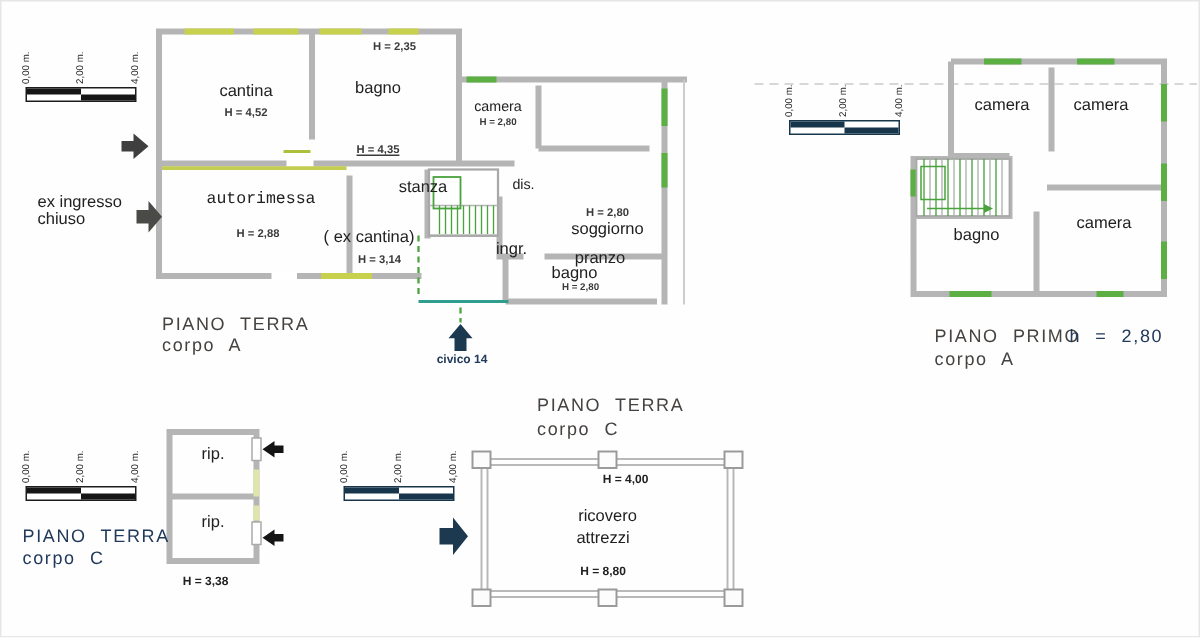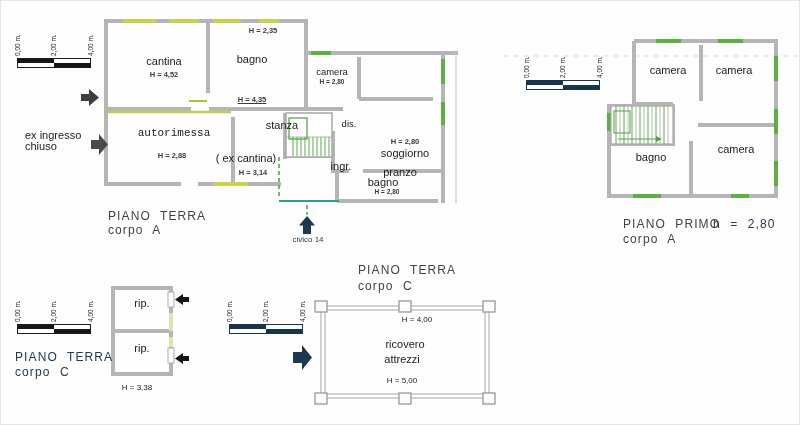--- a/index.html
+++ b/index.html
@@ -4,21 +4,21 @@
 <style>
   html,body{margin:0;padding:0;background:#fff;}
   #canvas{position:relative;width:800px;height:425px;background:#fefefe;border:1px solid #e6e6e6;box-sizing:border-box;overflow:hidden;font-family:"Liberation Sans",sans-serif;}
   #plan-svg{position:absolute;left:0;top:0;width:800px;height:425px;}
   .t{position:absolute;color:#212121;white-space:nowrap;line-height:1.05;font-family:"Liberation Sans",sans-serif;}
   .c{transform:translateX(-50%);}
   .room{font-size:11px;}
   .rs{font-size:9.5px;}
   .h{font-size:7.5px;font-weight:bold;color:#3a3a3a;}
   .hs{font-size:6.5px;font-weight:bold;color:#3a3a3a;}
-  .sm{font-size:8px;font-weight:normal;}
+  .sm{font-size:8px;font-weight:bold;}
   .title{font-size:12px;letter-spacing:1.1px;word-spacing:5px;color:#45423f;}
   .navy{color:#21395a;}
   .scalebar{position:absolute;width:76px;height:44px;}
   .sb-l{position:absolute;font-size:6.5px;color:#222;white-space:nowrap;transform:rotate(-90deg);transform-origin:0 0;}
   .sb-bar{position:absolute;left:0;width:74px;height:10px;border:1px solid #1c1c1c;box-sizing:border-box;background:#fff;}
   .sb-bar.nv{border-color:#17364c;}
   .sb-row{display:flex;height:4px;}
   .sb-row i{flex:1;display:block;}
   .sb-bar.bk .fill{background:#161616;}
   .sb-bar.nv .fill{background:#17364c;}
@@ -191,15 +191,15 @@
   <span class="t c room" style="left:141px;top:342px;">rip.</span>
   <span class="t title navy" style="left:14px;top:350px;">PIANO TERRA</span>
   <span class="t title navy" style="left:14px;top:365px;">corpo C</span>
   <span class="t c sm" style="left:136px;top:383px;">H = 3,38</span>
 
   <span class="t title" style="left:357px;top:263px;">PIANO TERRA</span>
   <span class="t title" style="left:357px;top:279px;">corpo C</span>
   <span class="t c sm" style="left:416px;top:315px;">H = 4,00</span>
   <span class="t c room" style="left:404px;top:338px;">ricovero</span>
   <span class="t c room" style="left:401px;top:353px;">attrezzi</span>
-  <span class="t c sm" style="left:401px;top:376px;">H = 5,00</span>
+  <span class="t c sm" style="left:401px;top:376px;">H = 8,80</span>
 
 </div>
 
 </body></html>

